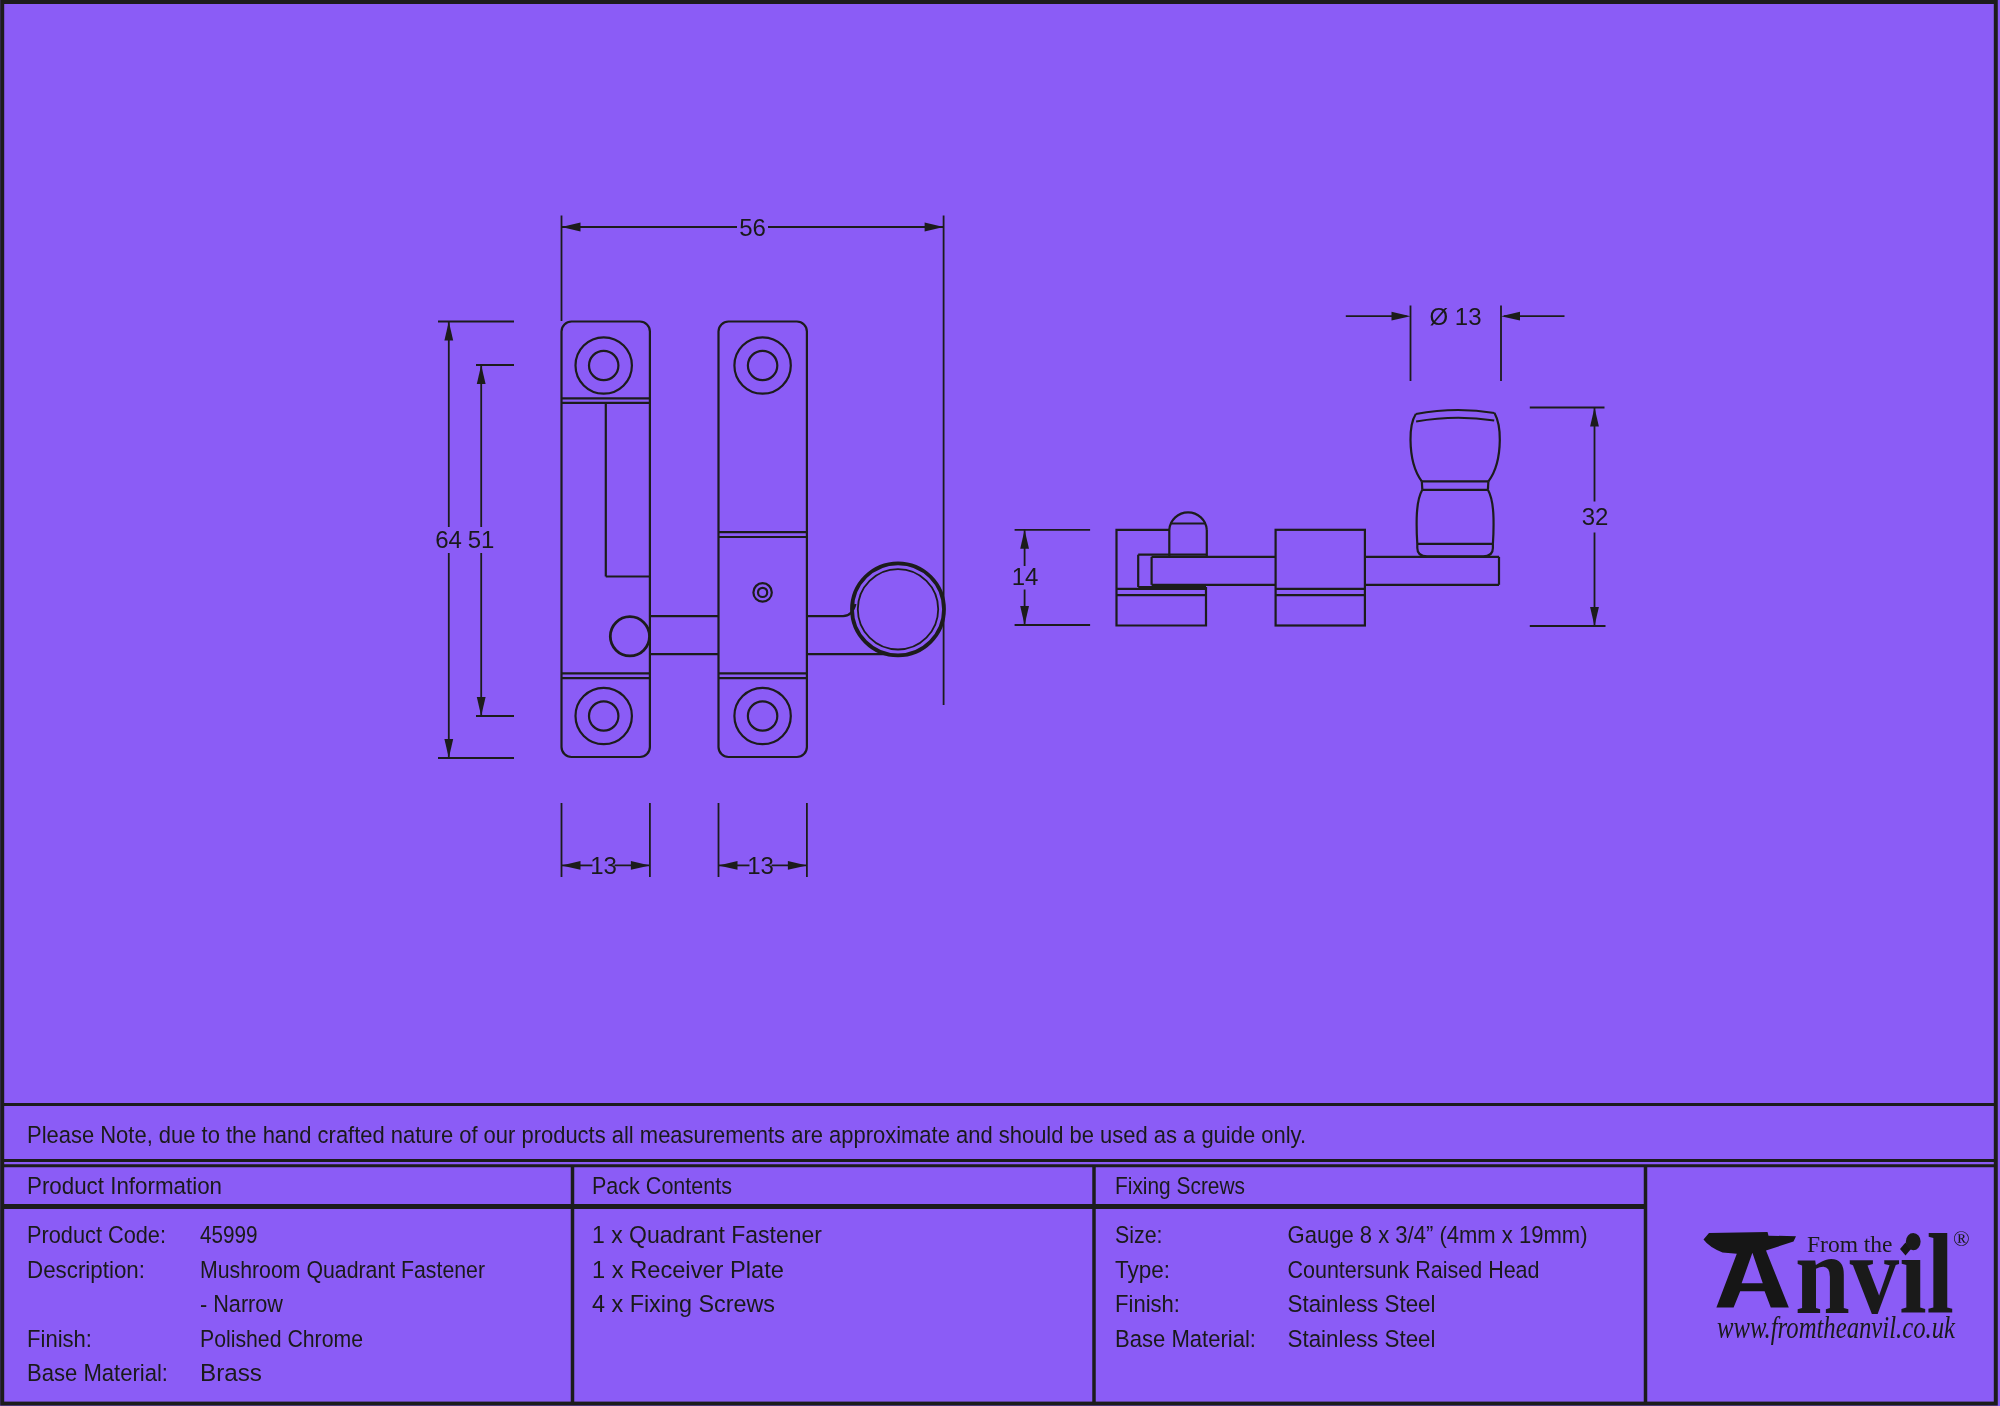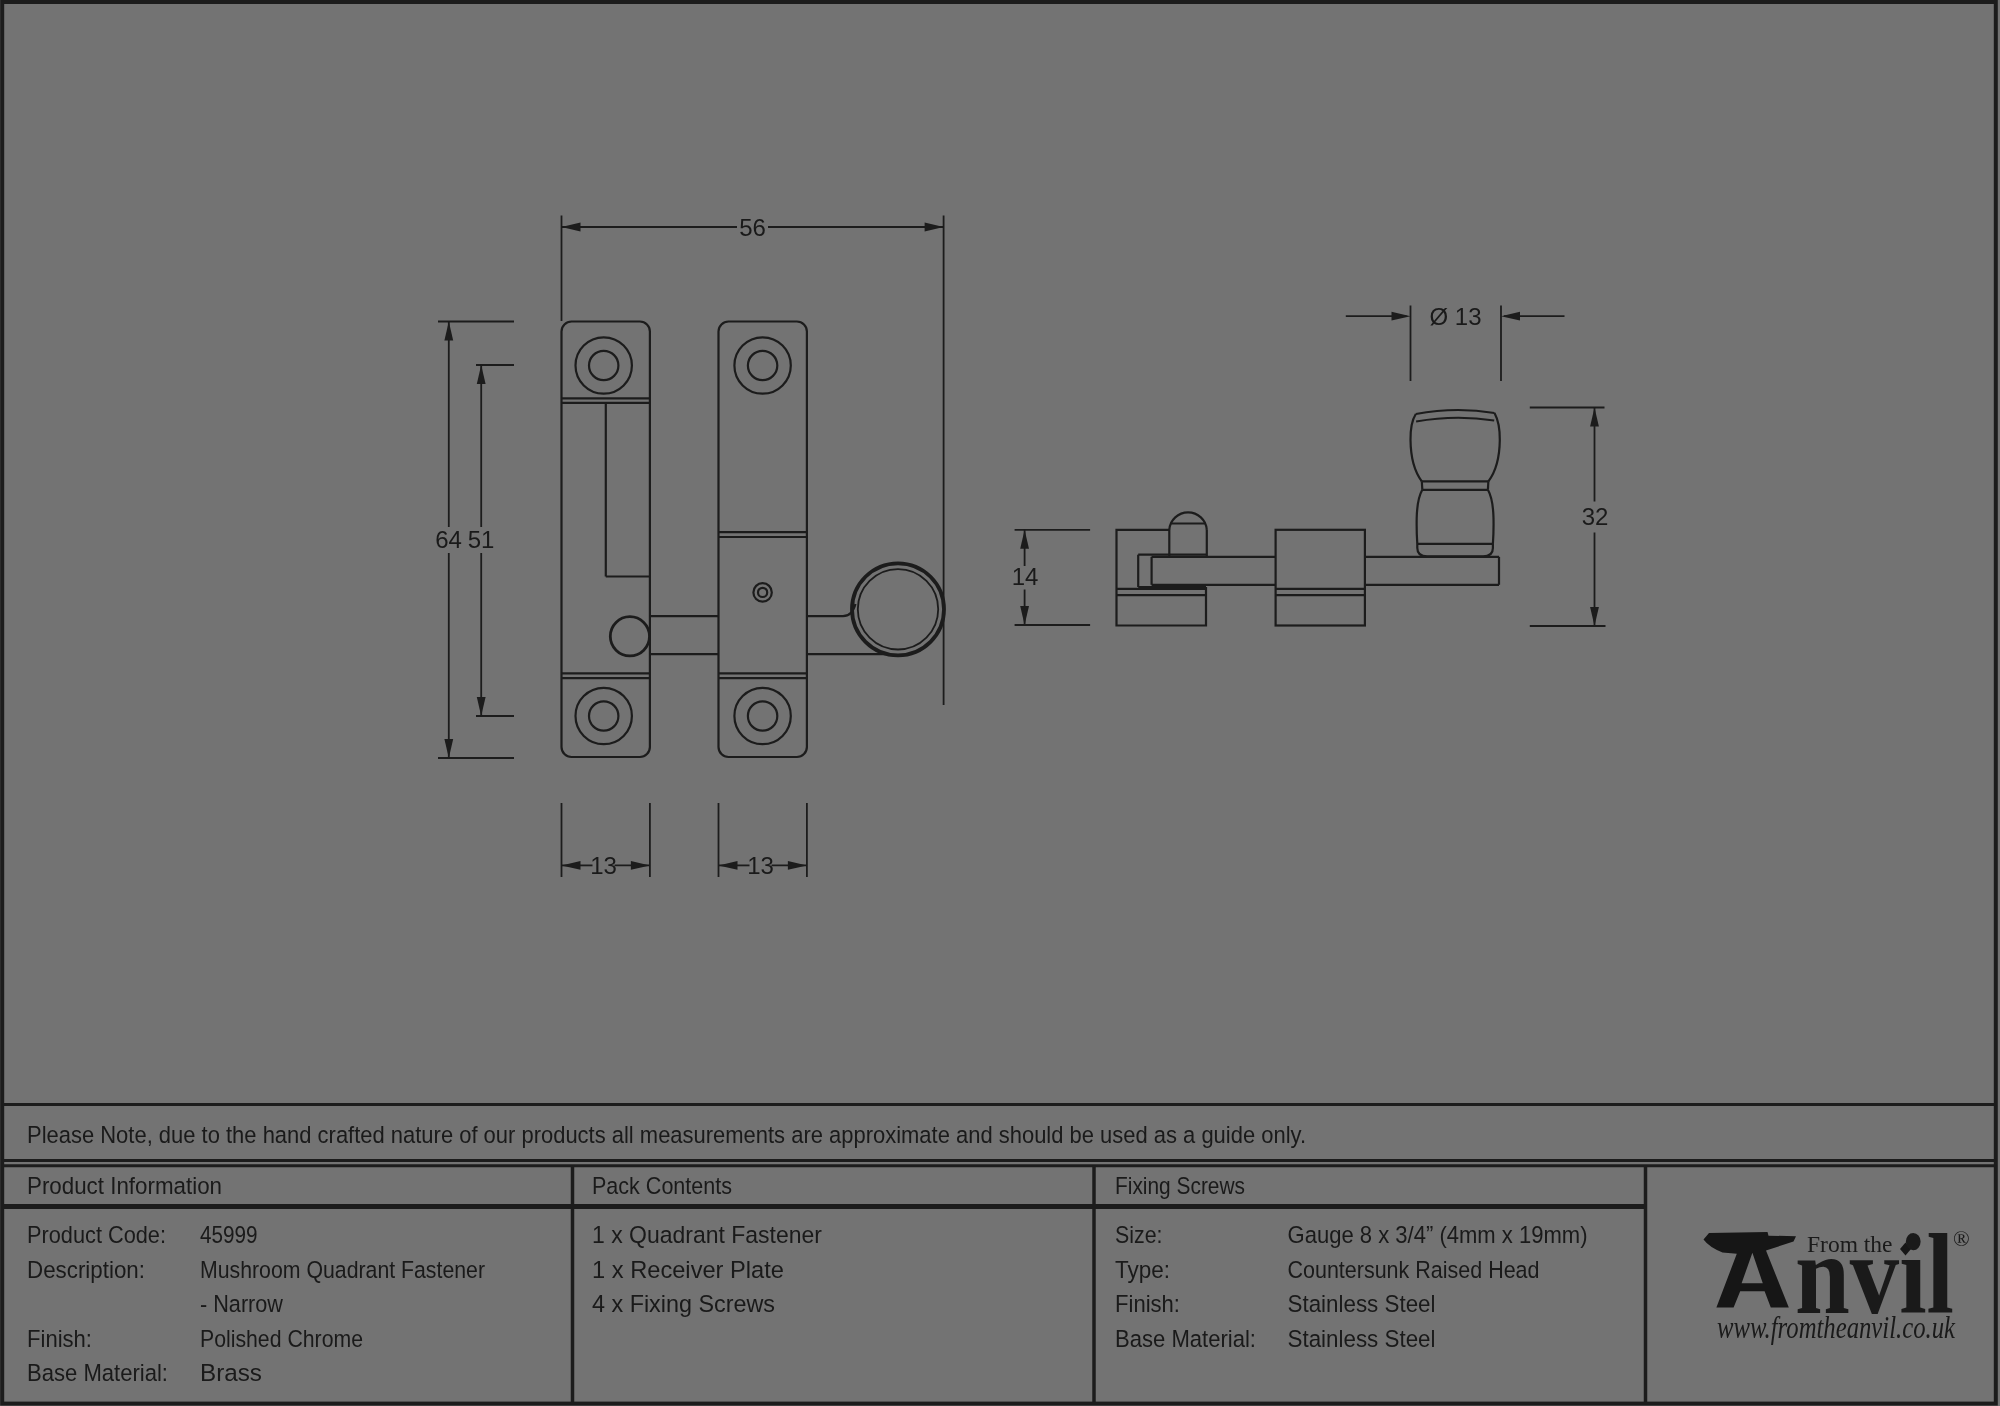--- a/index.html
+++ b/index.html
@@ -1,16 +1,16 @@
 <!DOCTYPE html>
 <html><head>
 <meta charset="utf-8">
 <style>
   html,body{margin:0;padding:0;background:#fff;}
-  .page{position:relative;width:2000px;height:1406px;background:#737373;overflow:hidden;}
+  .page{position:relative;width:2000px;height:1406px;background:#8b5cf6;overflow:hidden;}
   text{font-family:"Liberation Sans",sans-serif;fill:#1a1a1a;}
   .dimtxt{font-size:24px;}
   .tbltxt{font-size:24.5px;}
 </style>
 </head>
 <body>
 <div class="page">
 <svg width="2000" height="1406" viewBox="0 0 2000 1406">
 <g fill="none" stroke="#1c1c1c" stroke-width="2.2">
 

